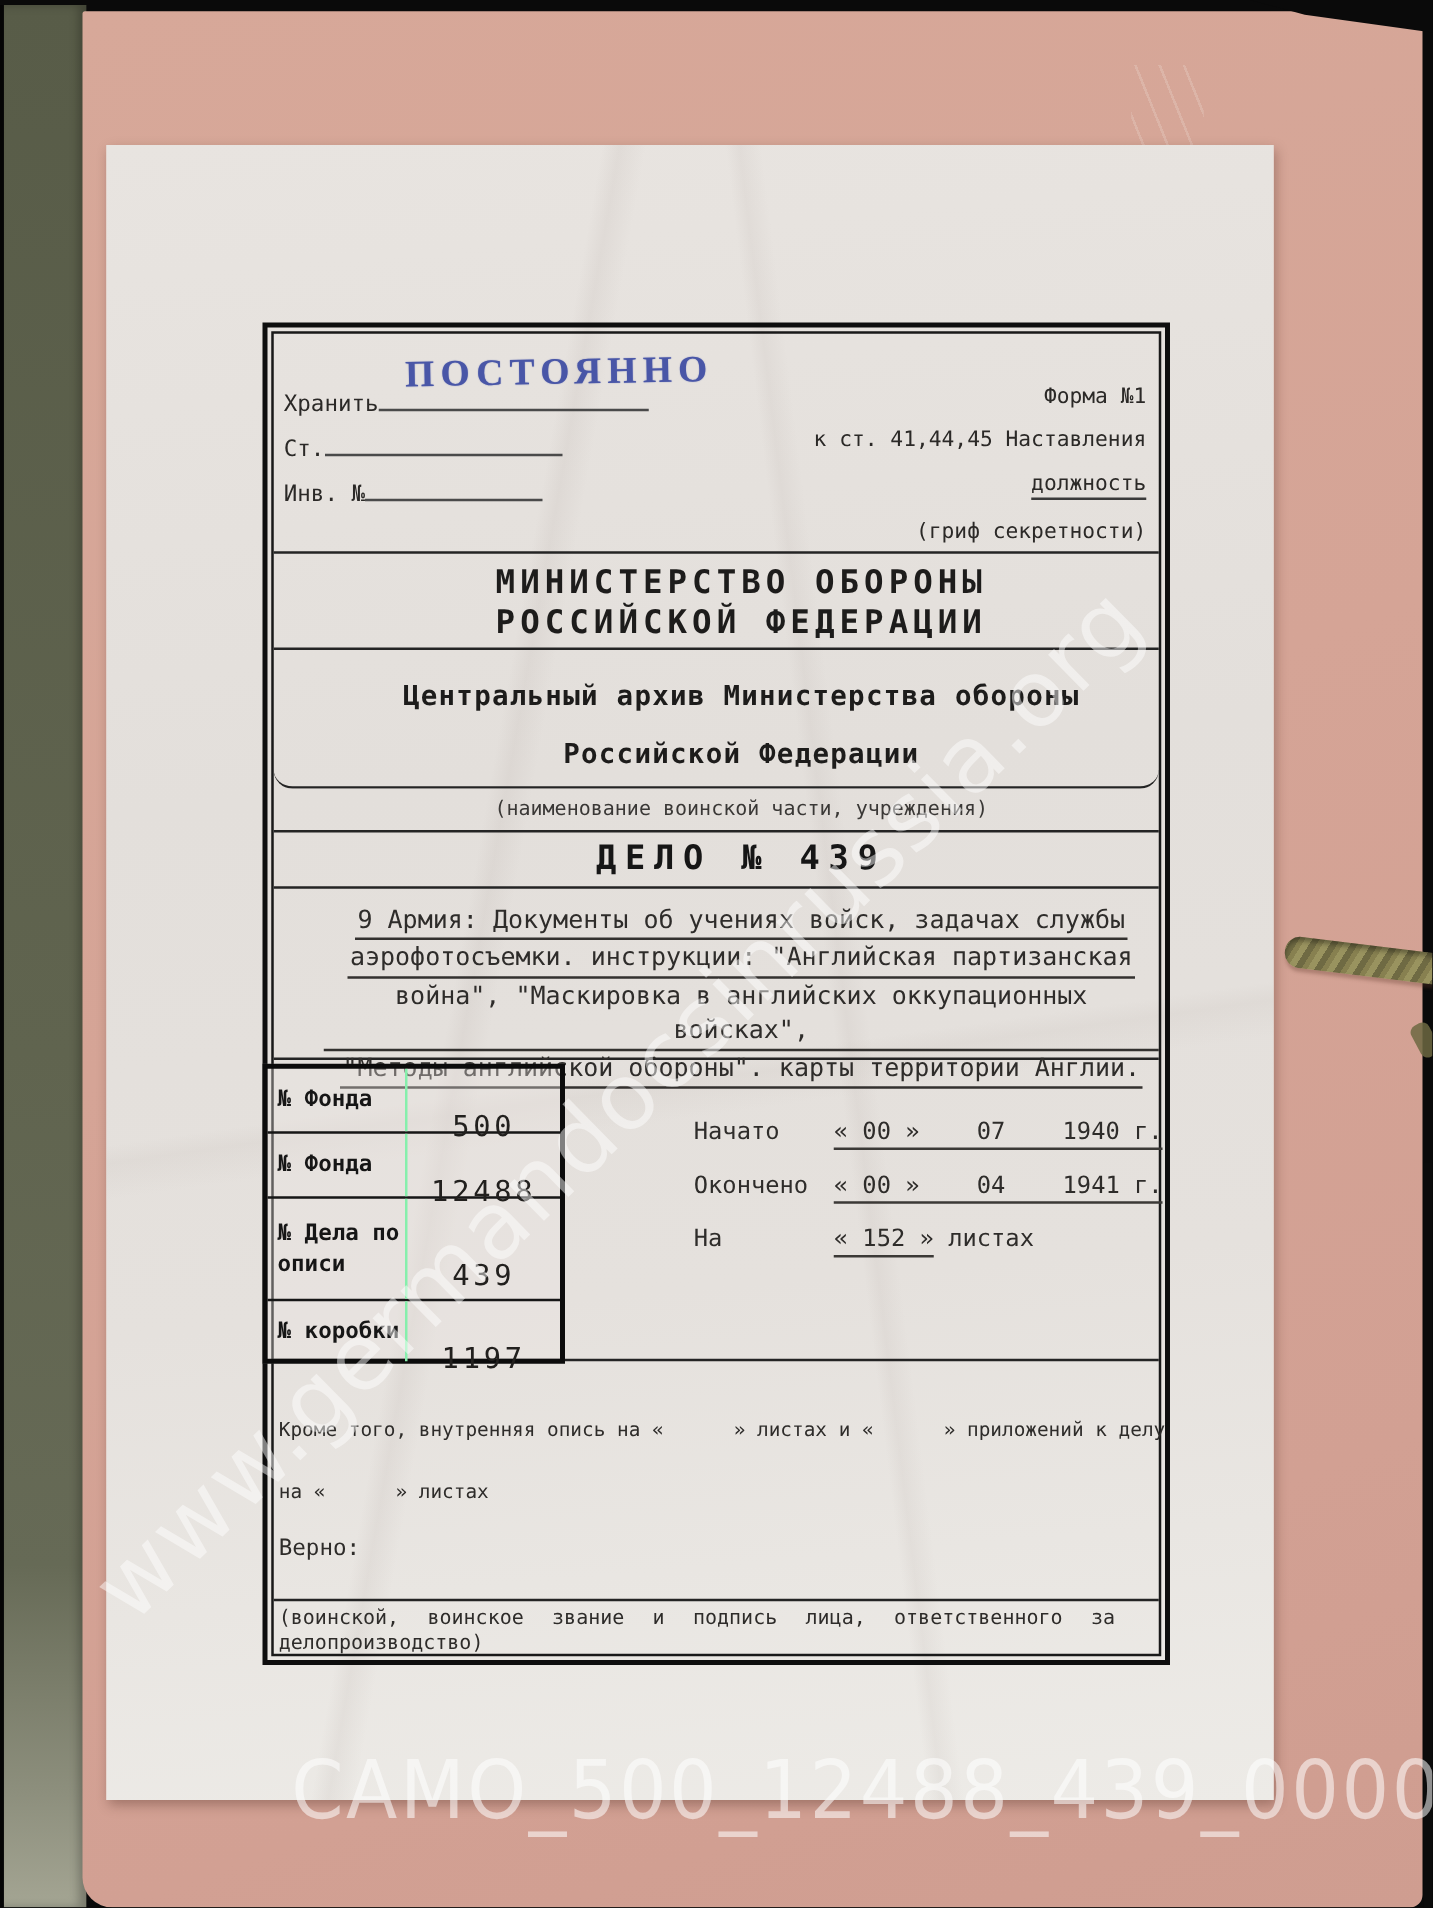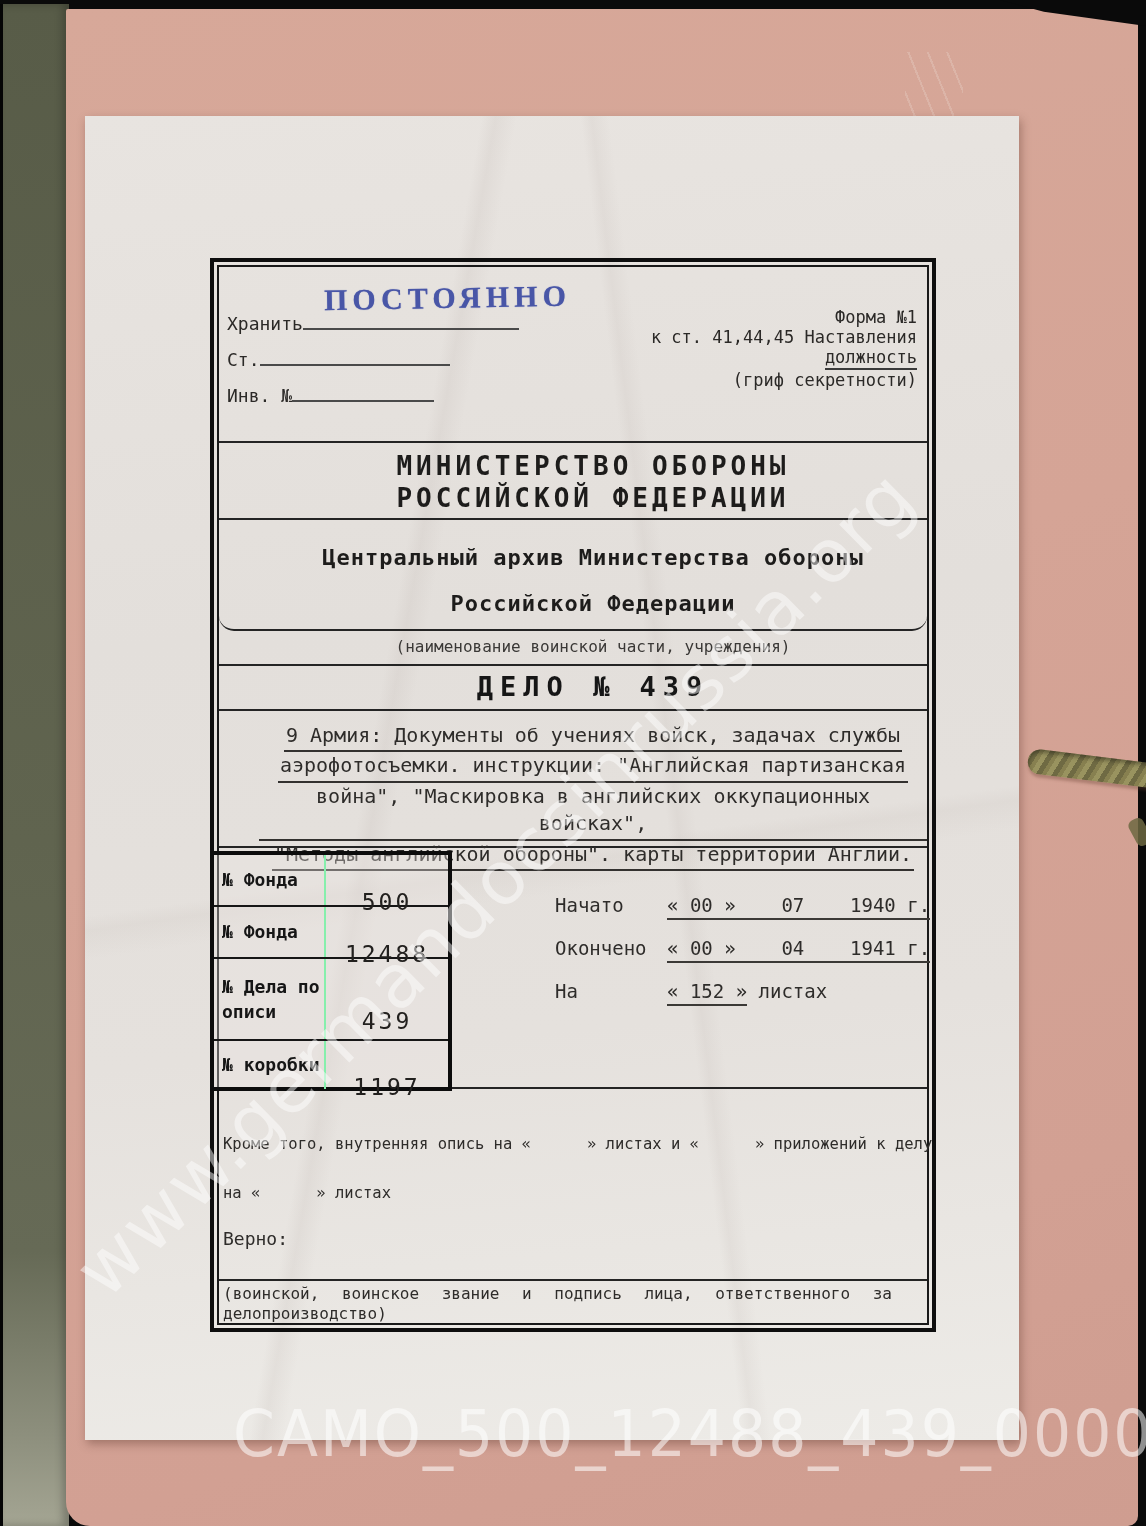--- a/index.html
+++ b/index.html
@@ -66,21 +66,21 @@
   
   .s1 { height: 177px; }
   .stamp {
     position: absolute; left: 105px; top: 14px;
     font-family: "Liberation Serif", serif; font-weight: bold; font-size: 30px; letter-spacing: 5px;
     color: #3c4ba3; transform: rotate(-1deg); opacity: .92;
     text-shadow: 0 0 1px rgba(60,75,163,.65);
   }
   .fill-row { position: absolute; left: 8px; font-size: 18px; white-space: nowrap; }
   .fill { display: inline-block; border-bottom: 2px solid #4a4a4a; height: 14px; vertical-align: baseline; }
-  .top-right { position: absolute; right: 10px; top: 40px; display: grid; justify-items: end; font-size: 17px; text-align: right; }
+  .top-right { position: absolute; right: 10px; top: 40px; display: grid; row-gap: 15px; justify-items: end; font-size: 17px; text-align: right; }
   .uline { border-bottom: 2px solid #3a3a3a; padding-bottom: 1px; }
 
   
   .s2 { height: 78px; text-align: center; padding-top: 7px; }
   .s2 div { font-weight: bold; font-size: 26px; letter-spacing: 4px; line-height: 32px; color: #1d1c1b; }
   .s3 { height: 112px; text-align: center; padding-top: 25px; border-radius: 15px; }
   .s3 .a1 { font-weight: bold; font-size: 22px; letter-spacing: 1px; color: #1d1c1b; }
   .s3 .a2 { font-weight: bold; font-size: 22px; letter-spacing: 1px; margin-top: 21px; color: #1d1c1b; }
   .s4 { height: 35px; text-align: center; padding-top: 6px; font-size: 16px; color: #3a3836; }
   .s5 { height: 45px; text-align: center; padding-top: 5px; }

